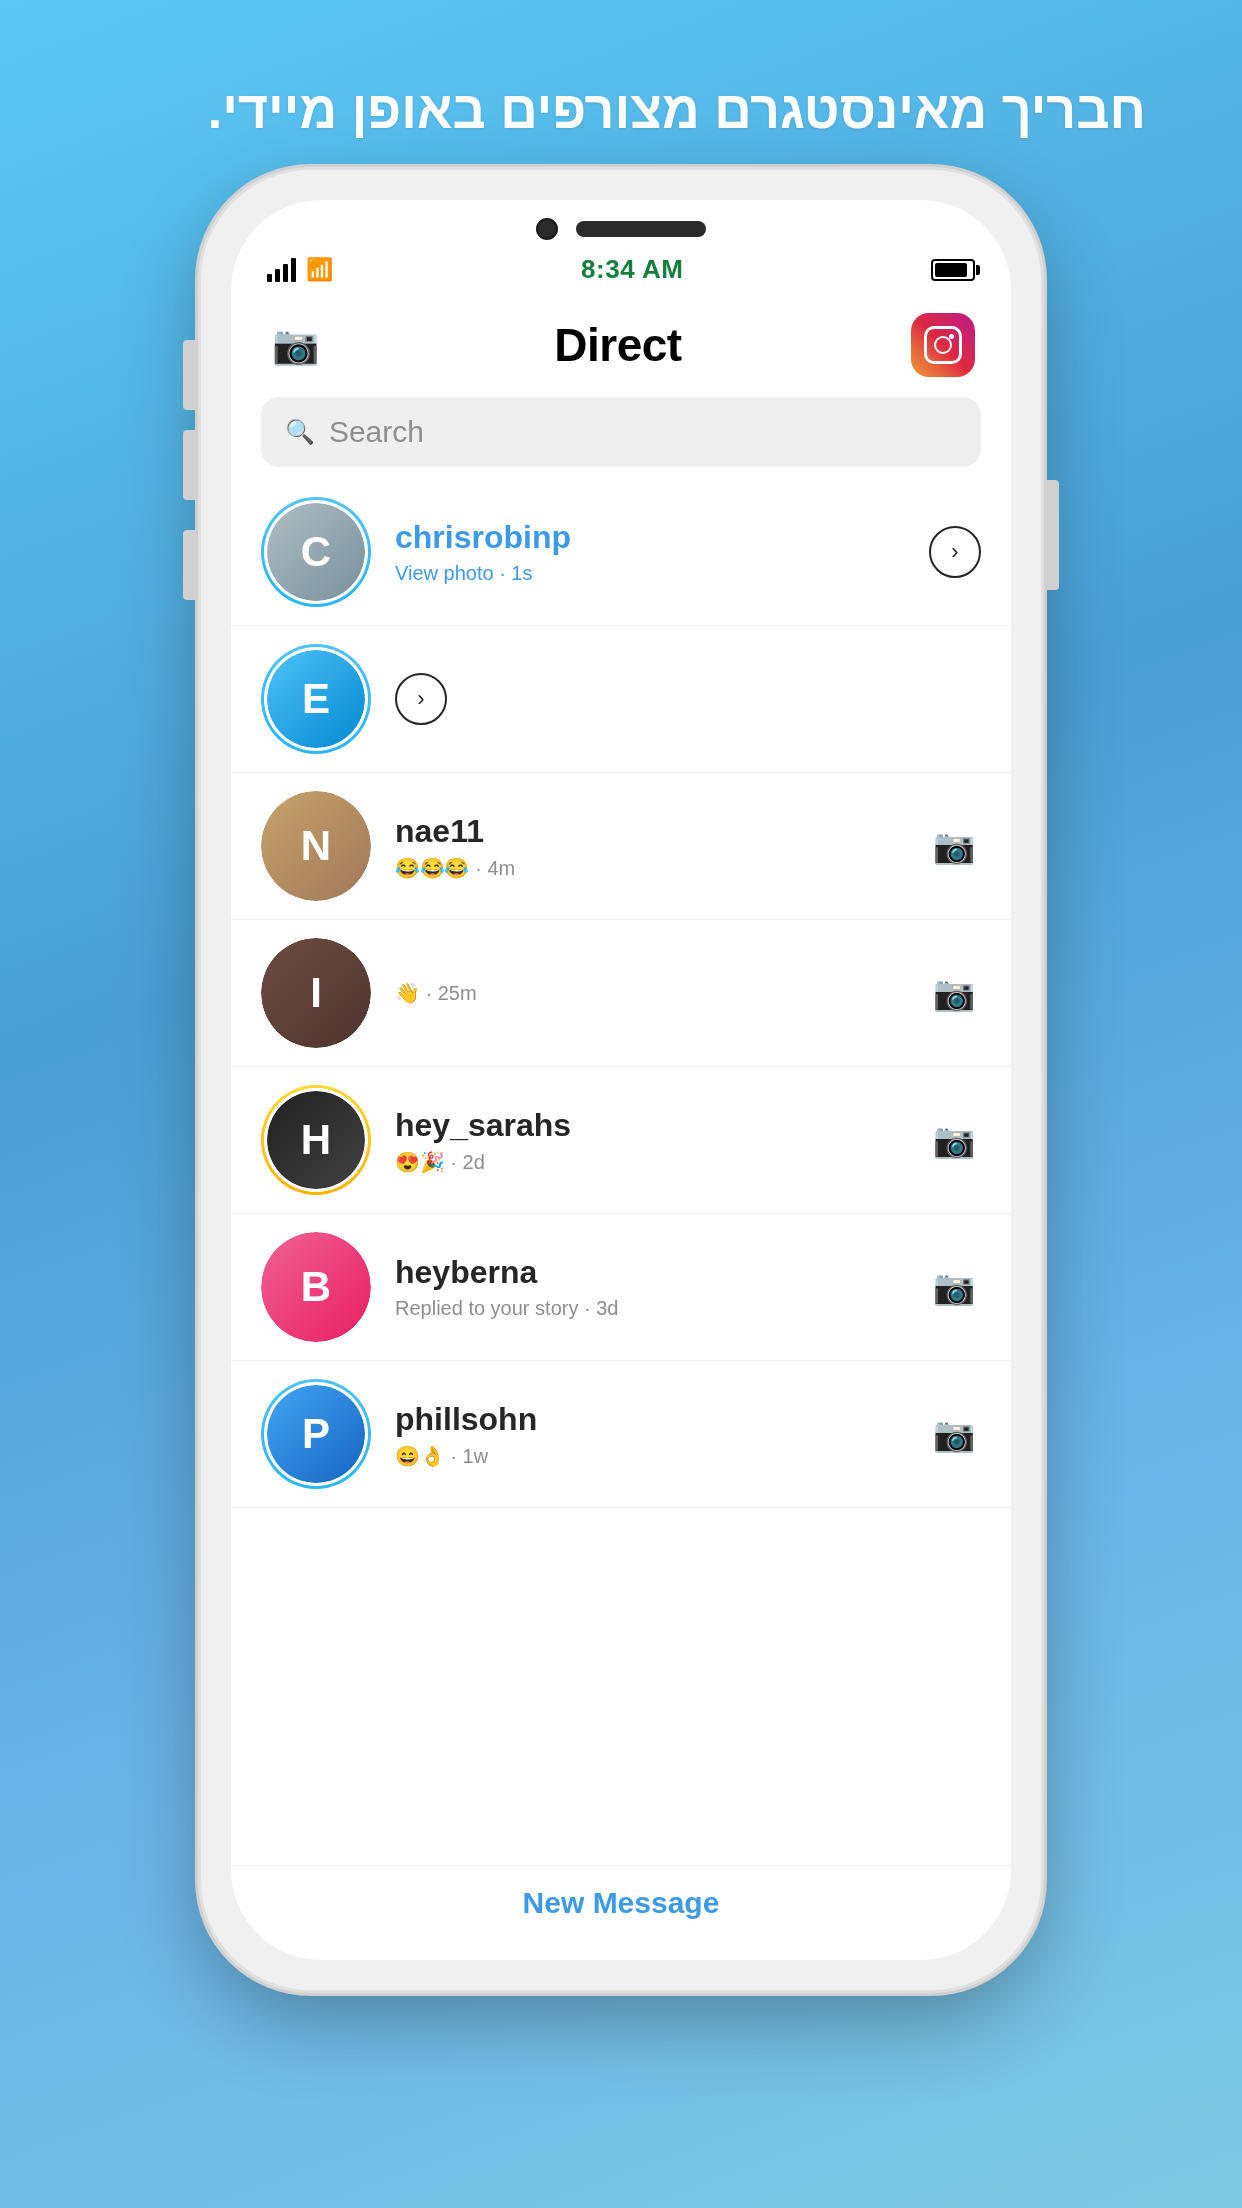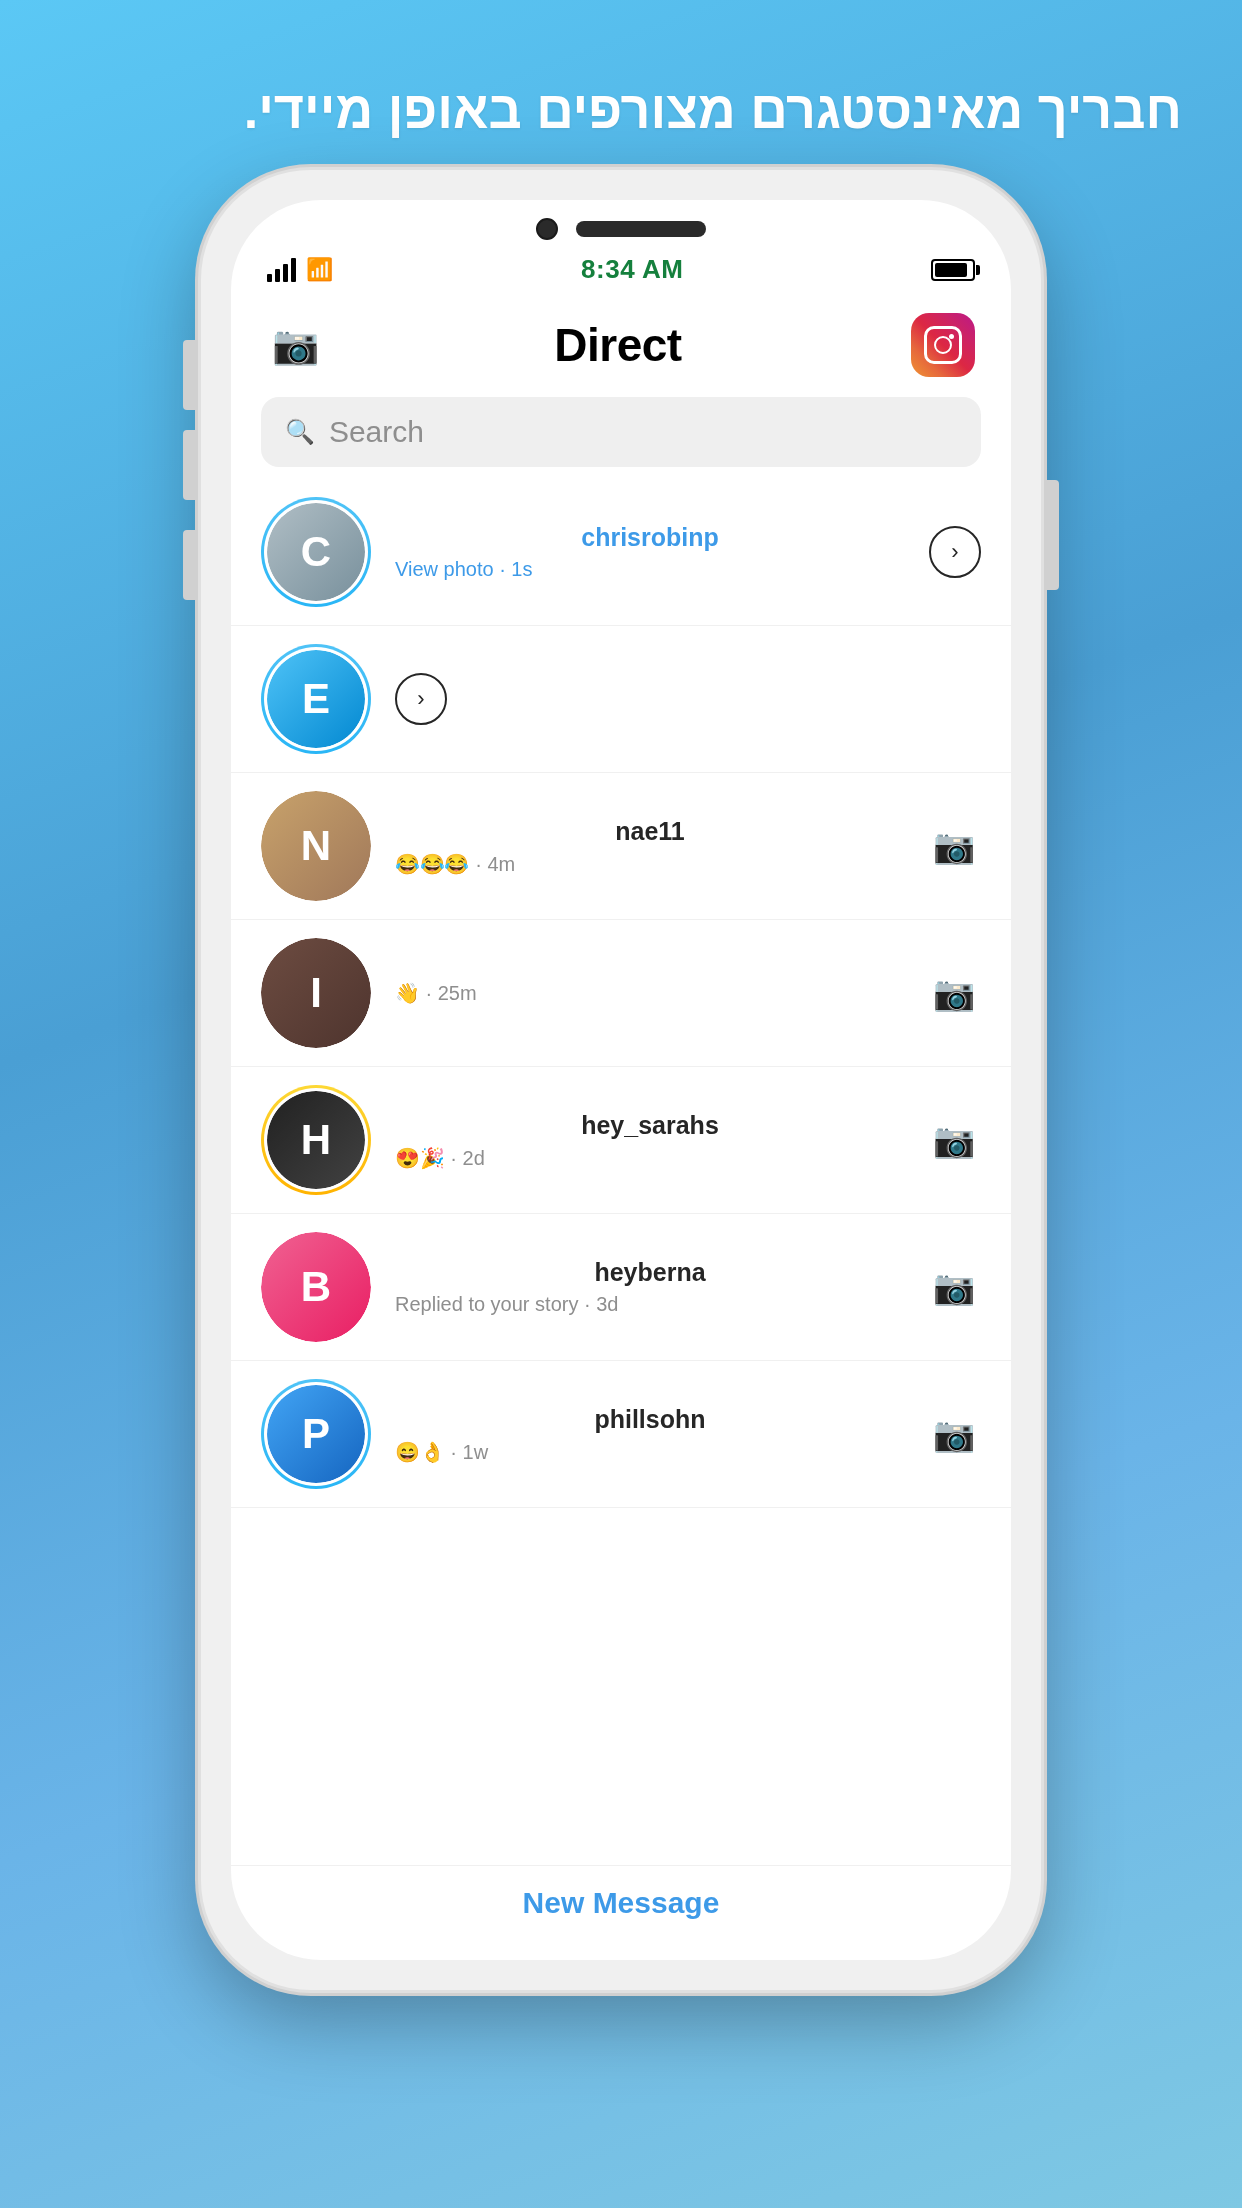--- a/index.html
+++ b/index.html
@@ -17,21 +17,21 @@
     }
 
     .top-text {
       color: white;
       font-size: 52px;
       font-weight: 700;
       text-align: right;
       direction: rtl;
       margin-top: 80px;
       margin-bottom: 30px;
-      padding: 0 60px;
+      padding: 0 96px;
       width: 100%;
       text-shadow: 0 1px 3px rgba(0,0,0,0.1);
     }
 
     .phone-wrapper {
       position: relative;
       width: 860px;
       flex: 1;
       display: flex;
       flex-direction: column;
@@ -349,24 +349,23 @@
     .avatar-5 { background: linear-gradient(135deg, #212121, #424242); }
     .avatar-6 { background: linear-gradient(135deg, #f06292, #e91e63); }
     .avatar-7 { background: linear-gradient(135deg, #42a5f5, #1565c0); }
 
     .message-info {
       flex: 1;
       min-width: 0;
     }
 
     .message-username {
-      font-size: 25px;
+      font-size: 32px;
       font-weight: 700;
       margin-bottom: 6px;
-      text-align: center;
     }
 
     .message-username.unread {
       color: #3d9ae8;
     }
 
     .message-username.read {
       color: #262626;
     }
 

